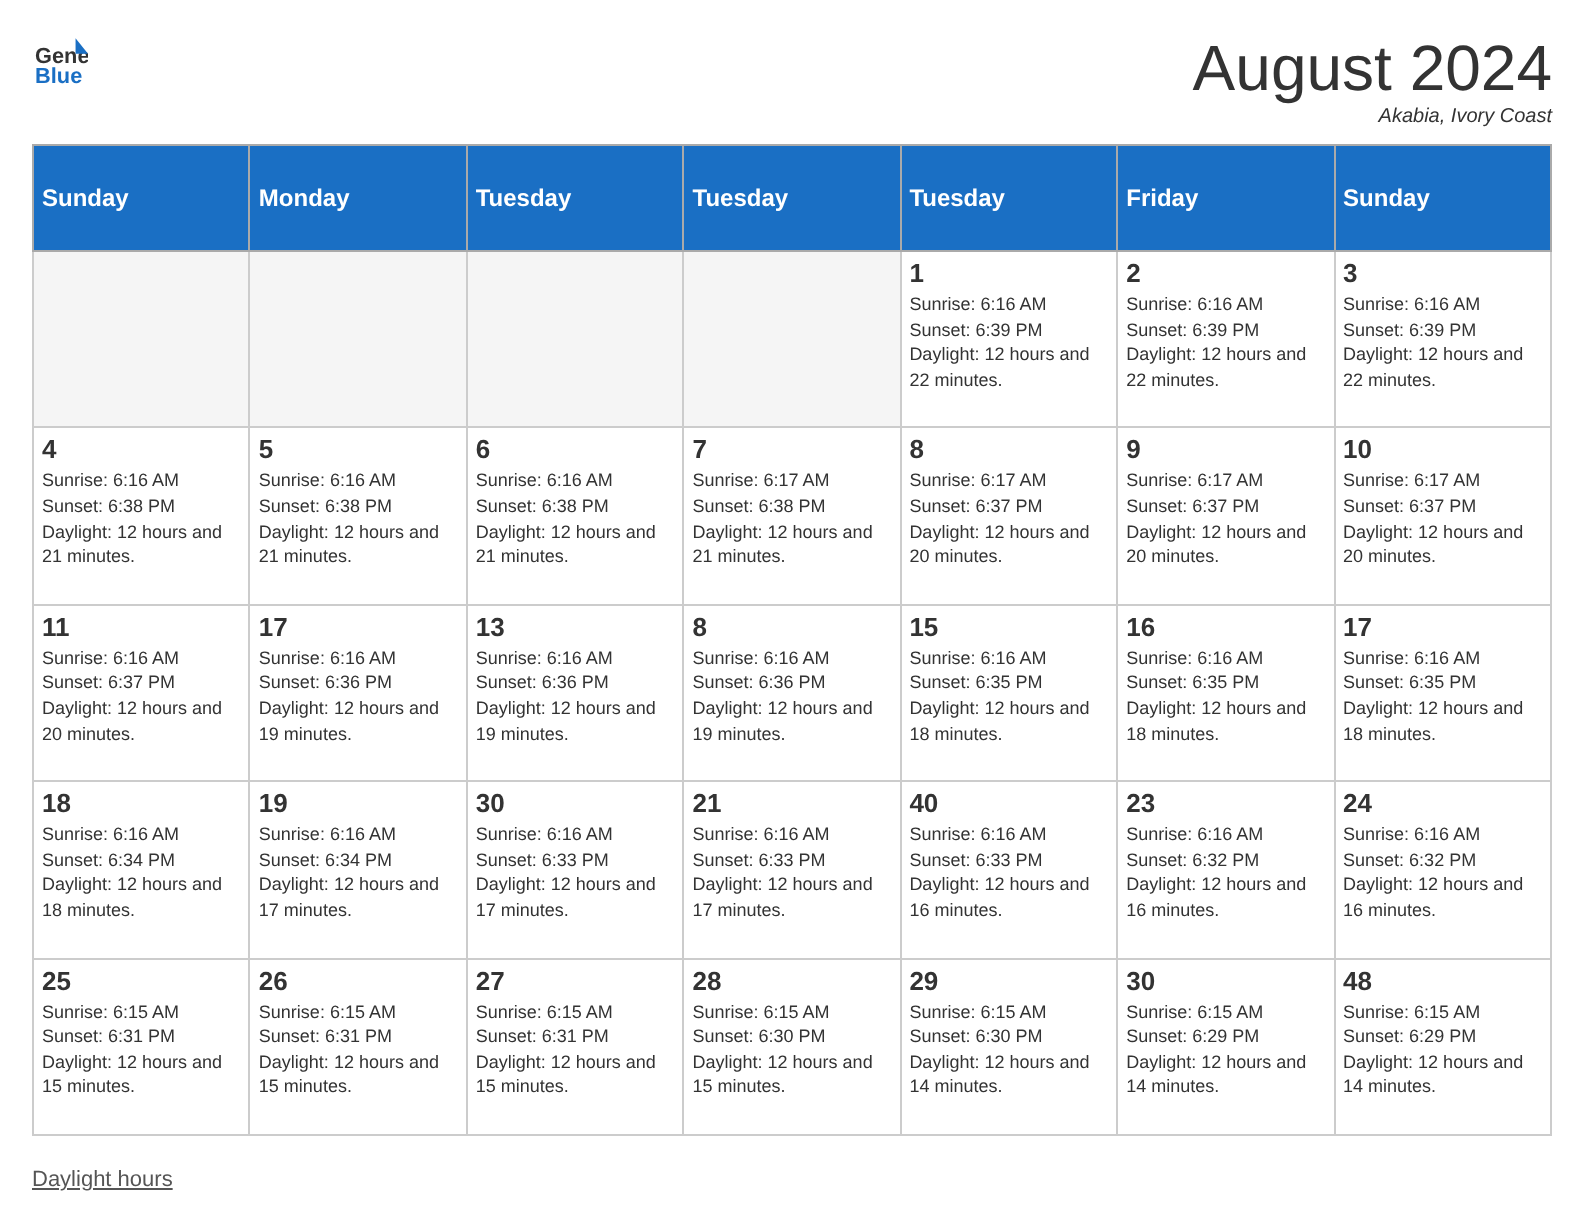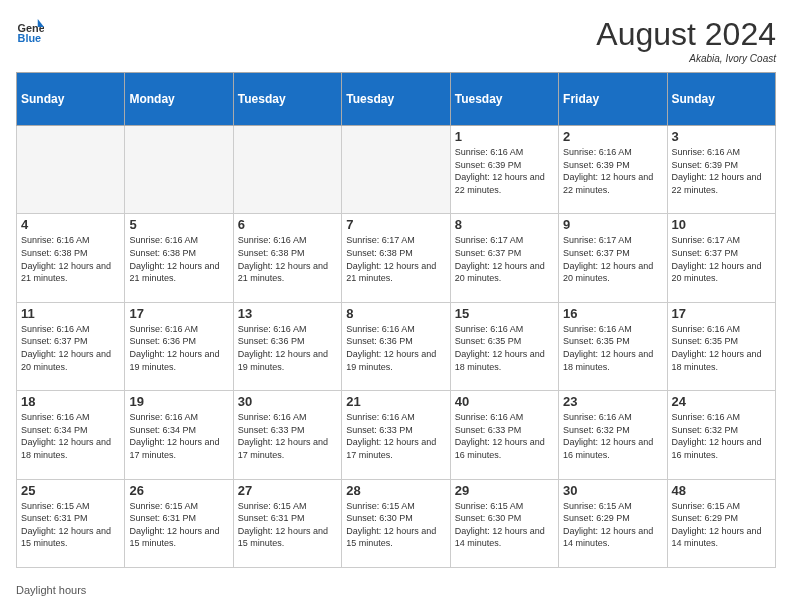--- a/index.html
+++ b/index.html
@@ -81,20 +81,21 @@
     .day-info {
       font-size: 9px;
       line-height: 1.4;
       color: #333;
     }
     .footer-note {
       font-size: 11px;
       color: #555;
       margin-top: 16px;
       text-align: left;
+      text-decoration: underline;
     }
   </style>
 </head>
 <body>
 
 <div class="page">
   <div class="header">
     <div class="logo">
       <svg class="logo-icon" viewBox="0 0 36 36">
         <text x="2" y="20" font-size="14" font-weight="bold" fill="#333">General</text>

